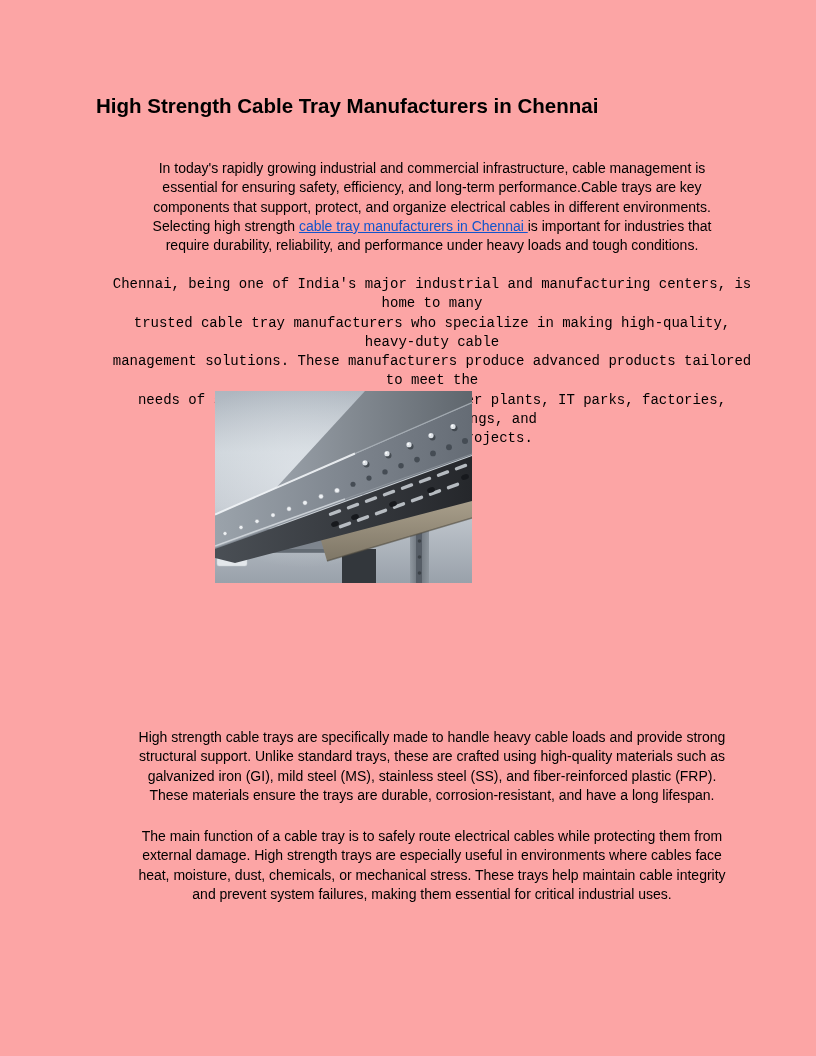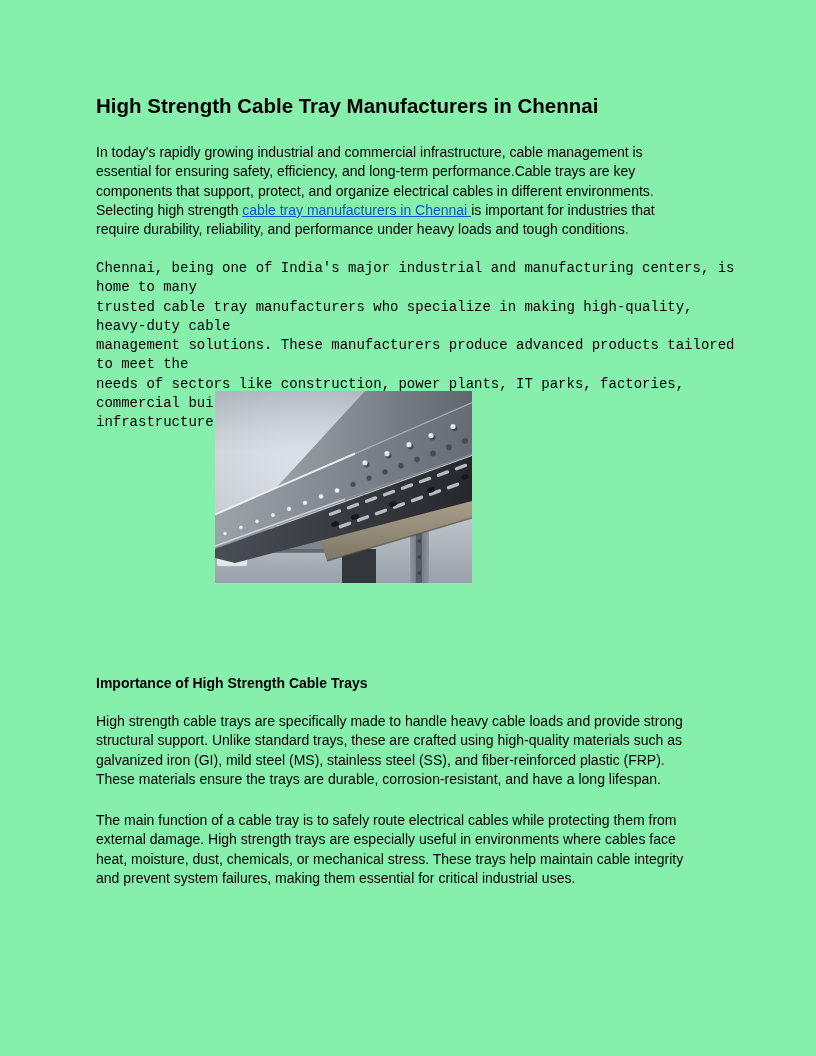--- a/index.html
+++ b/index.html
@@ -5,47 +5,48 @@
   html, body {
     margin: 0;
     padding: 0;
     background: #ffffff;
   }
   .page {
     position: relative;
     width: 816px;
     height: 1056px;
     margin: 0 auto;
-    background: #86efac;
+    background: #fca5a5;
     font-family: "Liberation Sans", "DejaVu Sans", sans-serif;
     color: var(--text-color, #000000);
     overflow: hidden;
   }
   .doc-title {
     position: absolute;
     left: 96px;
     top: 93px;
     width: 640px;
     margin: 0;
     font-size: 20.5px;
     line-height: 25px;
     font-weight: bold;
     color: var(--text-color, #000000);
     white-space: pre-wrap;
   }
   .body-text {
     position: absolute;
     left: 96px;
     width: 640px;
-    margin: 0;
+    margin: 16px;
     font-size: 14px;
     line-height: 19.3px;
     font-weight: normal;
     color: var(--text-color, #000000);
     white-space: pre-wrap;
+    text-align: center;
   }
   .pos-p1 { top: 143px; }
   .pos-p2 { top: 259px; font-family: Liberation Mono, monospace; }
   .pos-h2 { top: 674px; font-weight: bold; }
   .pos-p3 { top: 712px; }
   .pos-p4 { top: 811px; }
   .doclink {
     color: var(--link-color, #1155cc);
     font-weight: normal;
     text-decoration: underline;
@@ -212,21 +213,20 @@
         <circle cx="238" cy="35.5" r="2.6" fill="#dde2e7"></circle>
         <circle cx="237.2" cy="34.7" r="1" fill="#ffffff"></circle>
       </g>
 
       <polygon points="150,0 257,0 257,12 60,98" fill="url(#flangeG)"></polygon>
       <line x1="0" y1="123.5" x2="140" y2="62.5" stroke="#f1f4f7" stroke-width="2" opacity="0.9"></line>
       <line x1="140" y1="62.5" x2="257" y2="11.5" stroke="#b9c0c7" stroke-width="1.2" opacity="0.7"></line>
     </svg>
   </div>
 
-  <h2 class="body-text pos-h2">Importance of High Strength Cable Trays</h2>
 
   <p class="body-text pos-p4">The main function of a cable tray is to safely route electrical cables while protecting them from
 external damage. High strength trays are especially useful in environments where cables face
 heat, moisture, dust, chemicals, or mechanical stress. These trays help maintain cable integrity
 and prevent system failures, making them essential for critical industrial uses.</p>
 
   <p class="body-text pos-p3">High strength cable trays are specifically made to handle heavy cable loads and provide strong
 structural support. Unlike standard trays, these are crafted using high-quality materials such as
 galvanized iron (GI), mild steel (MS), stainless steel (SS), and fiber-reinforced plastic (FRP).
 These materials ensure the trays are durable, corrosion-resistant, and have a long lifespan.</p>

